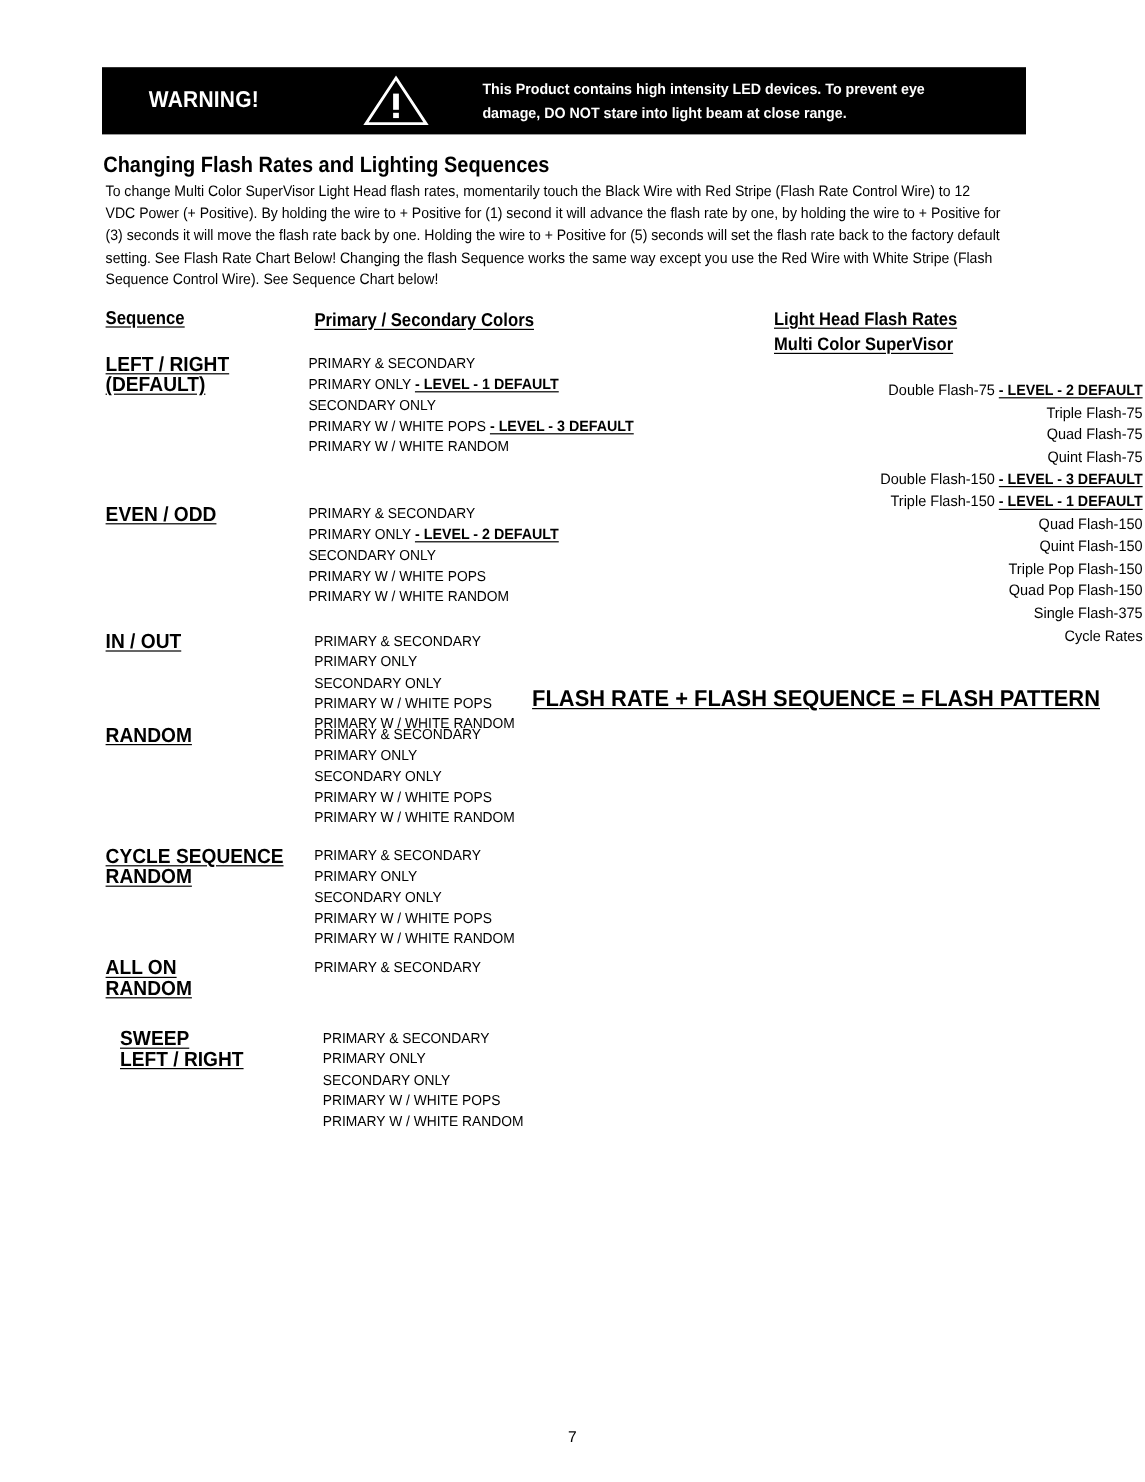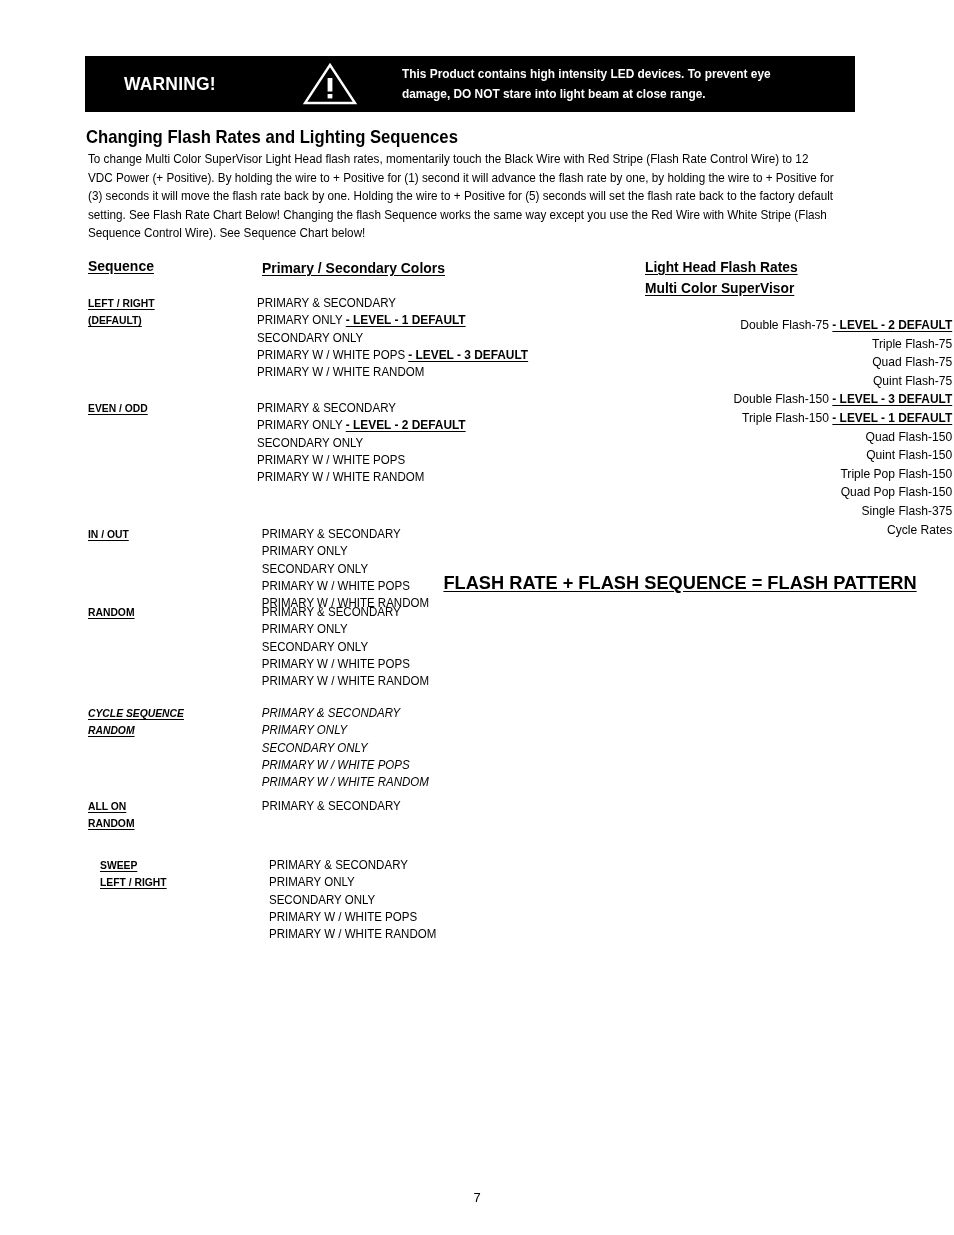--- a/index.html
+++ b/index.html
@@ -102,21 +102,21 @@
   .seq-block {
     position: absolute;
     left: 88px;
     width: 470px;
   }
   .seq-label {
     position: absolute;
     left: 0px;
     top: 0px;
     width: 165px;
-    font-size: 11px;
+    font-size: 17px;
     font-weight: bold;
     line-height: 17.4px;
   }
   .seq-label span {
     display: block;
     text-decoration: underline;
     text-underline-offset: 1.5px;
     width: fit-content;
     white-space: nowrap;
     transform: scaleX(0.94);
@@ -243,21 +243,21 @@
           <span>(DEFAULT)</span>
         </div>
         <div class="seq-opts">
           <div class="opt"><span>PRIMARY &amp; SECONDARY</span></div>
           <div class="opt"><span>PRIMARY ONLY </span><span class="lvl">- LEVEL - 1 DEFAULT</span></div>
           <div class="opt"><span>SECONDARY ONLY</span></div>
           <div class="opt"><span>PRIMARY W / WHITE POPS </span><span class="lvl">- LEVEL - 3 DEFAULT</span></div>
           <div class="opt"><span>PRIMARY W / WHITE RANDOM</span></div>
         </div>
       </div>
-      <div class="seq-block" style="top: 400px;">
+      <div class="seq-block" style="top: 420px;">
         <div class="seq-label">
           <span>EVEN / ODD</span>
         </div>
         <div class="seq-opts">
           <div class="opt"><span>PRIMARY &amp; SECONDARY</span></div>
           <div class="opt"><span>PRIMARY ONLY </span><span class="lvl">- LEVEL - 2 DEFAULT</span></div>
           <div class="opt"><span>SECONDARY ONLY</span></div>
           <div class="opt"><span>PRIMARY W / WHITE POPS</span></div>
           <div class="opt"><span>PRIMARY W / WHITE RANDOM</span></div>
         </div>
@@ -279,21 +279,21 @@
           <span>RANDOM</span>
         </div>
         <div class="seq-opts indented">
           <div class="opt"><span>PRIMARY &amp; SECONDARY</span></div>
           <div class="opt"><span>PRIMARY ONLY</span></div>
           <div class="opt"><span>SECONDARY ONLY</span></div>
           <div class="opt"><span>PRIMARY W / WHITE POPS</span></div>
           <div class="opt"><span>PRIMARY W / WHITE RANDOM</span></div>
         </div>
       </div>
-      <div class="seq-block" style="top: 705px; font-style: italic;">
+      <div class="seq-block" style="top: 705px;">
         <div class="seq-label">
           <span>CYCLE SEQUENCE</span>
           <span>RANDOM</span>
         </div>
         <div class="seq-opts indented">
           <div class="opt"><span>PRIMARY &amp; SECONDARY</span></div>
           <div class="opt"><span>PRIMARY ONLY</span></div>
           <div class="opt"><span>SECONDARY ONLY</span></div>
           <div class="opt"><span>PRIMARY W / WHITE POPS</span></div>
           <div class="opt"><span>PRIMARY W / WHITE RANDOM</span></div>

